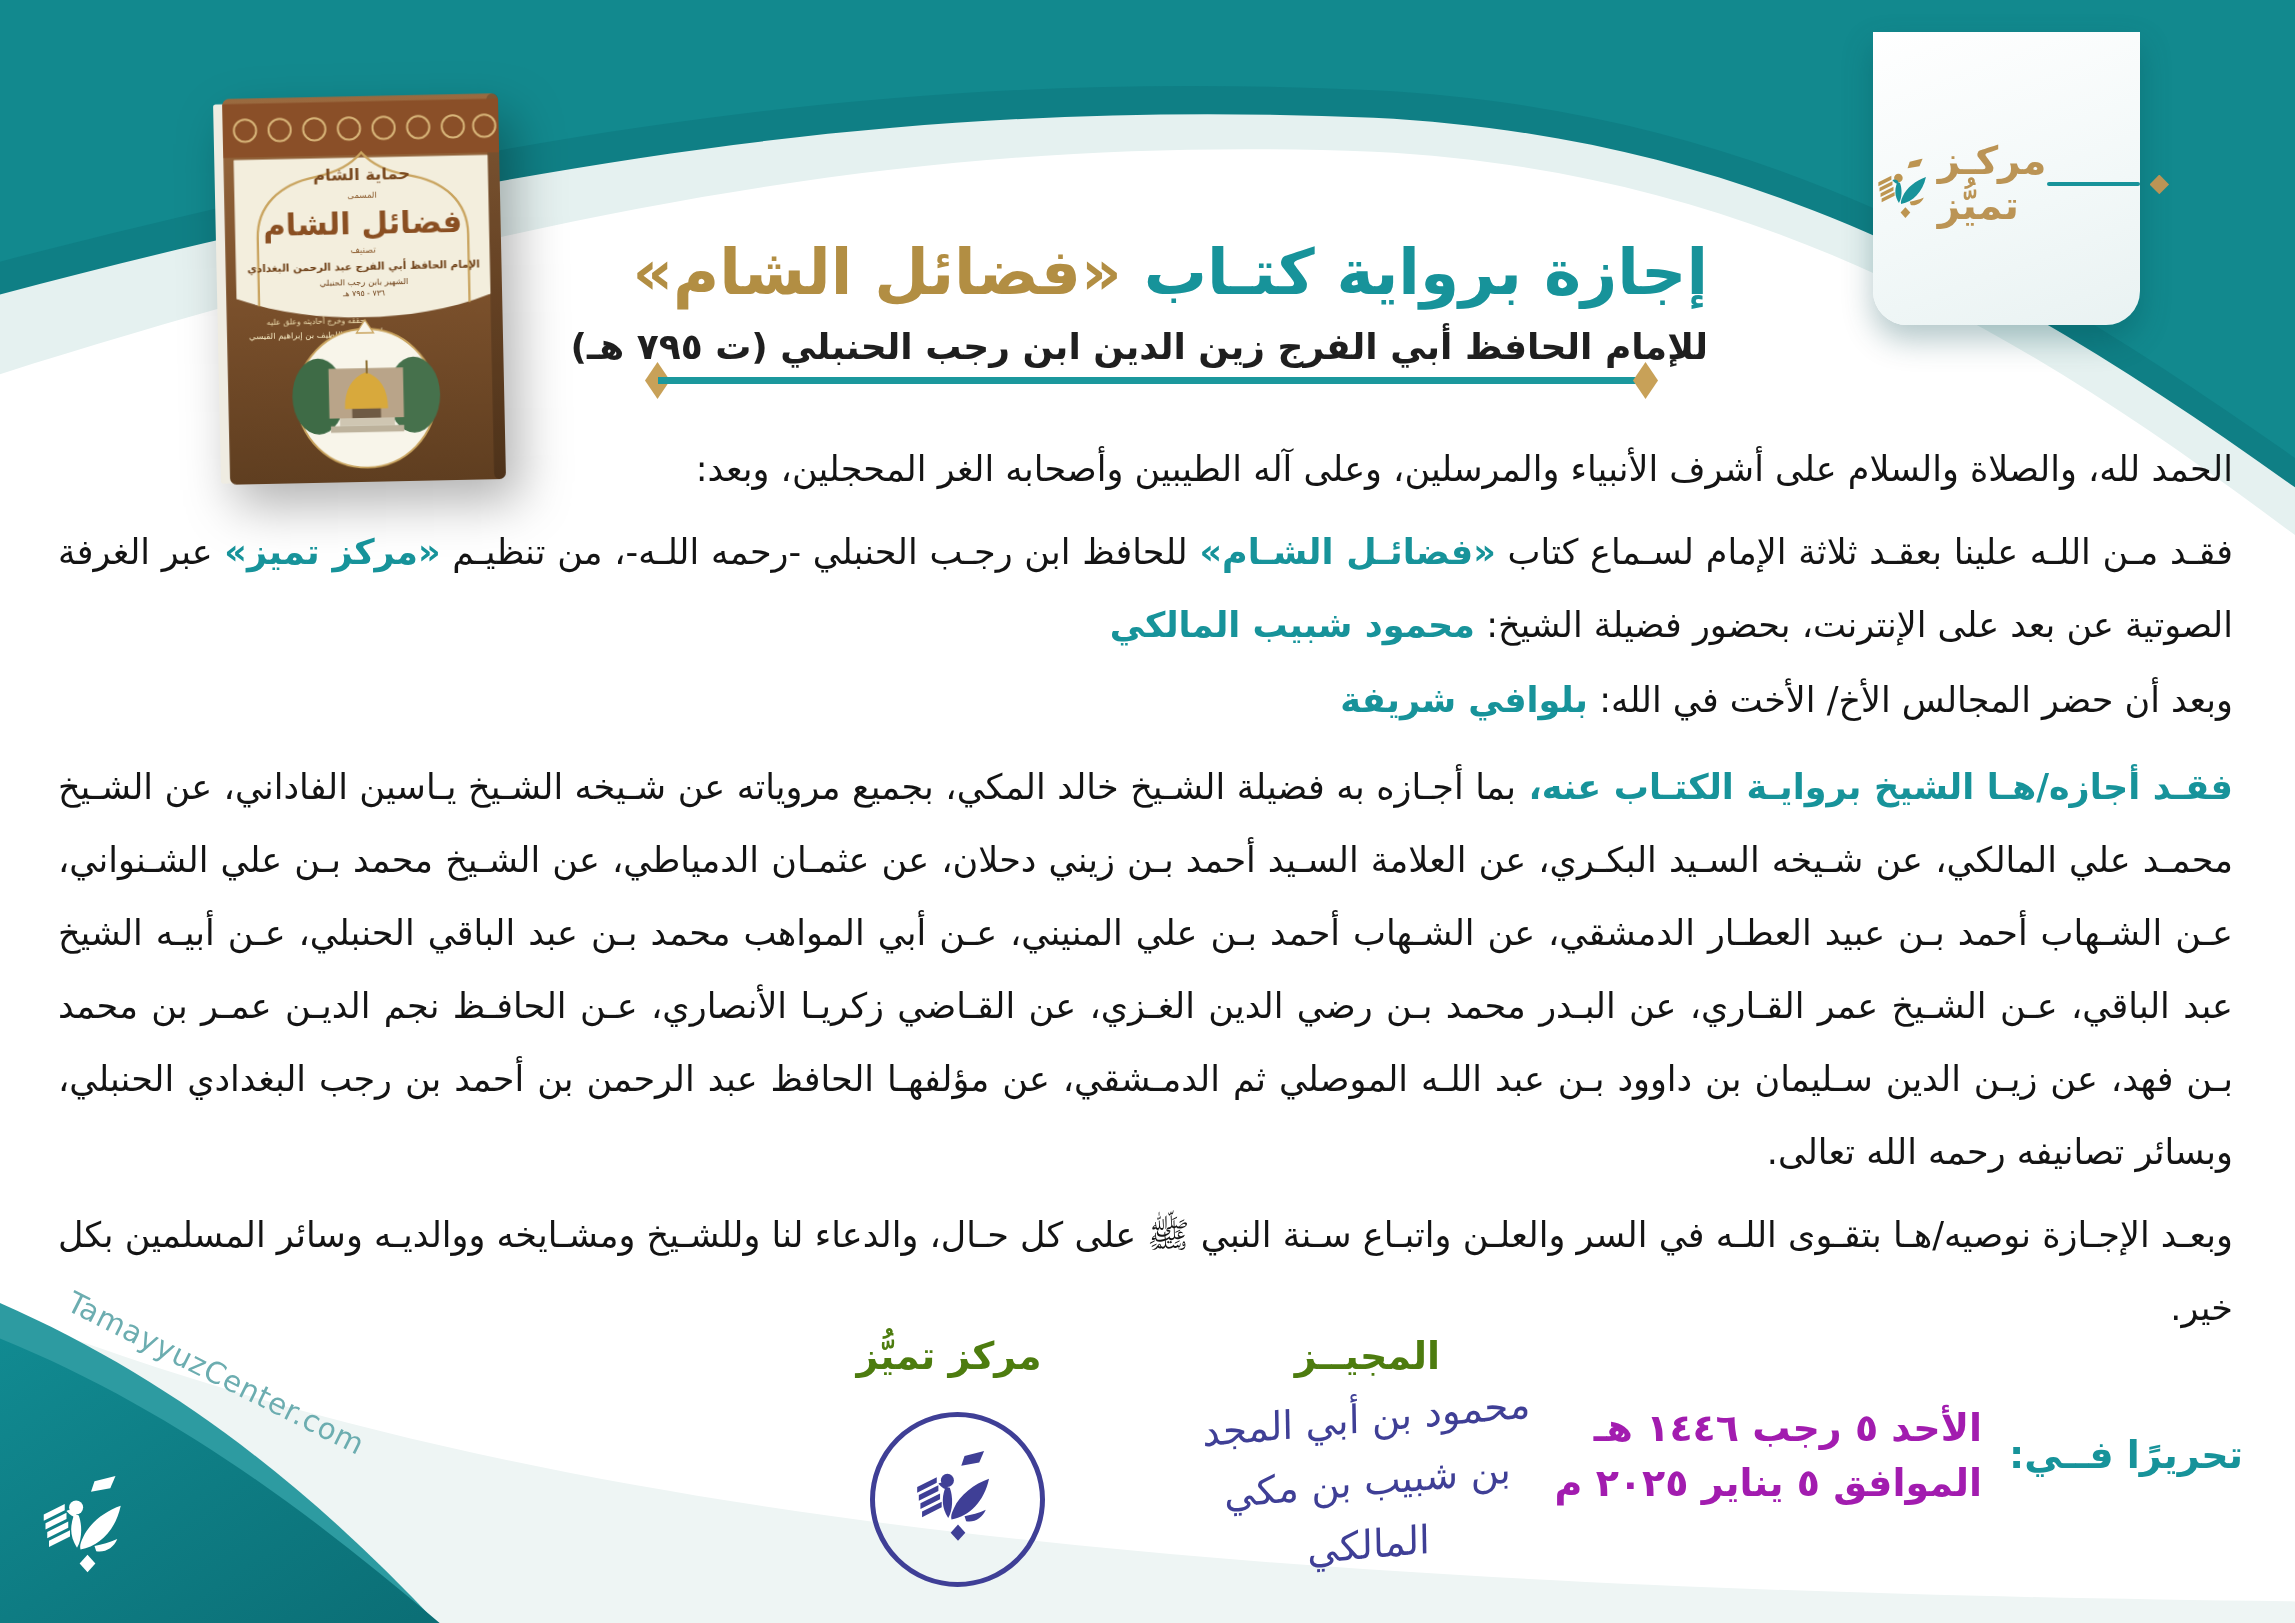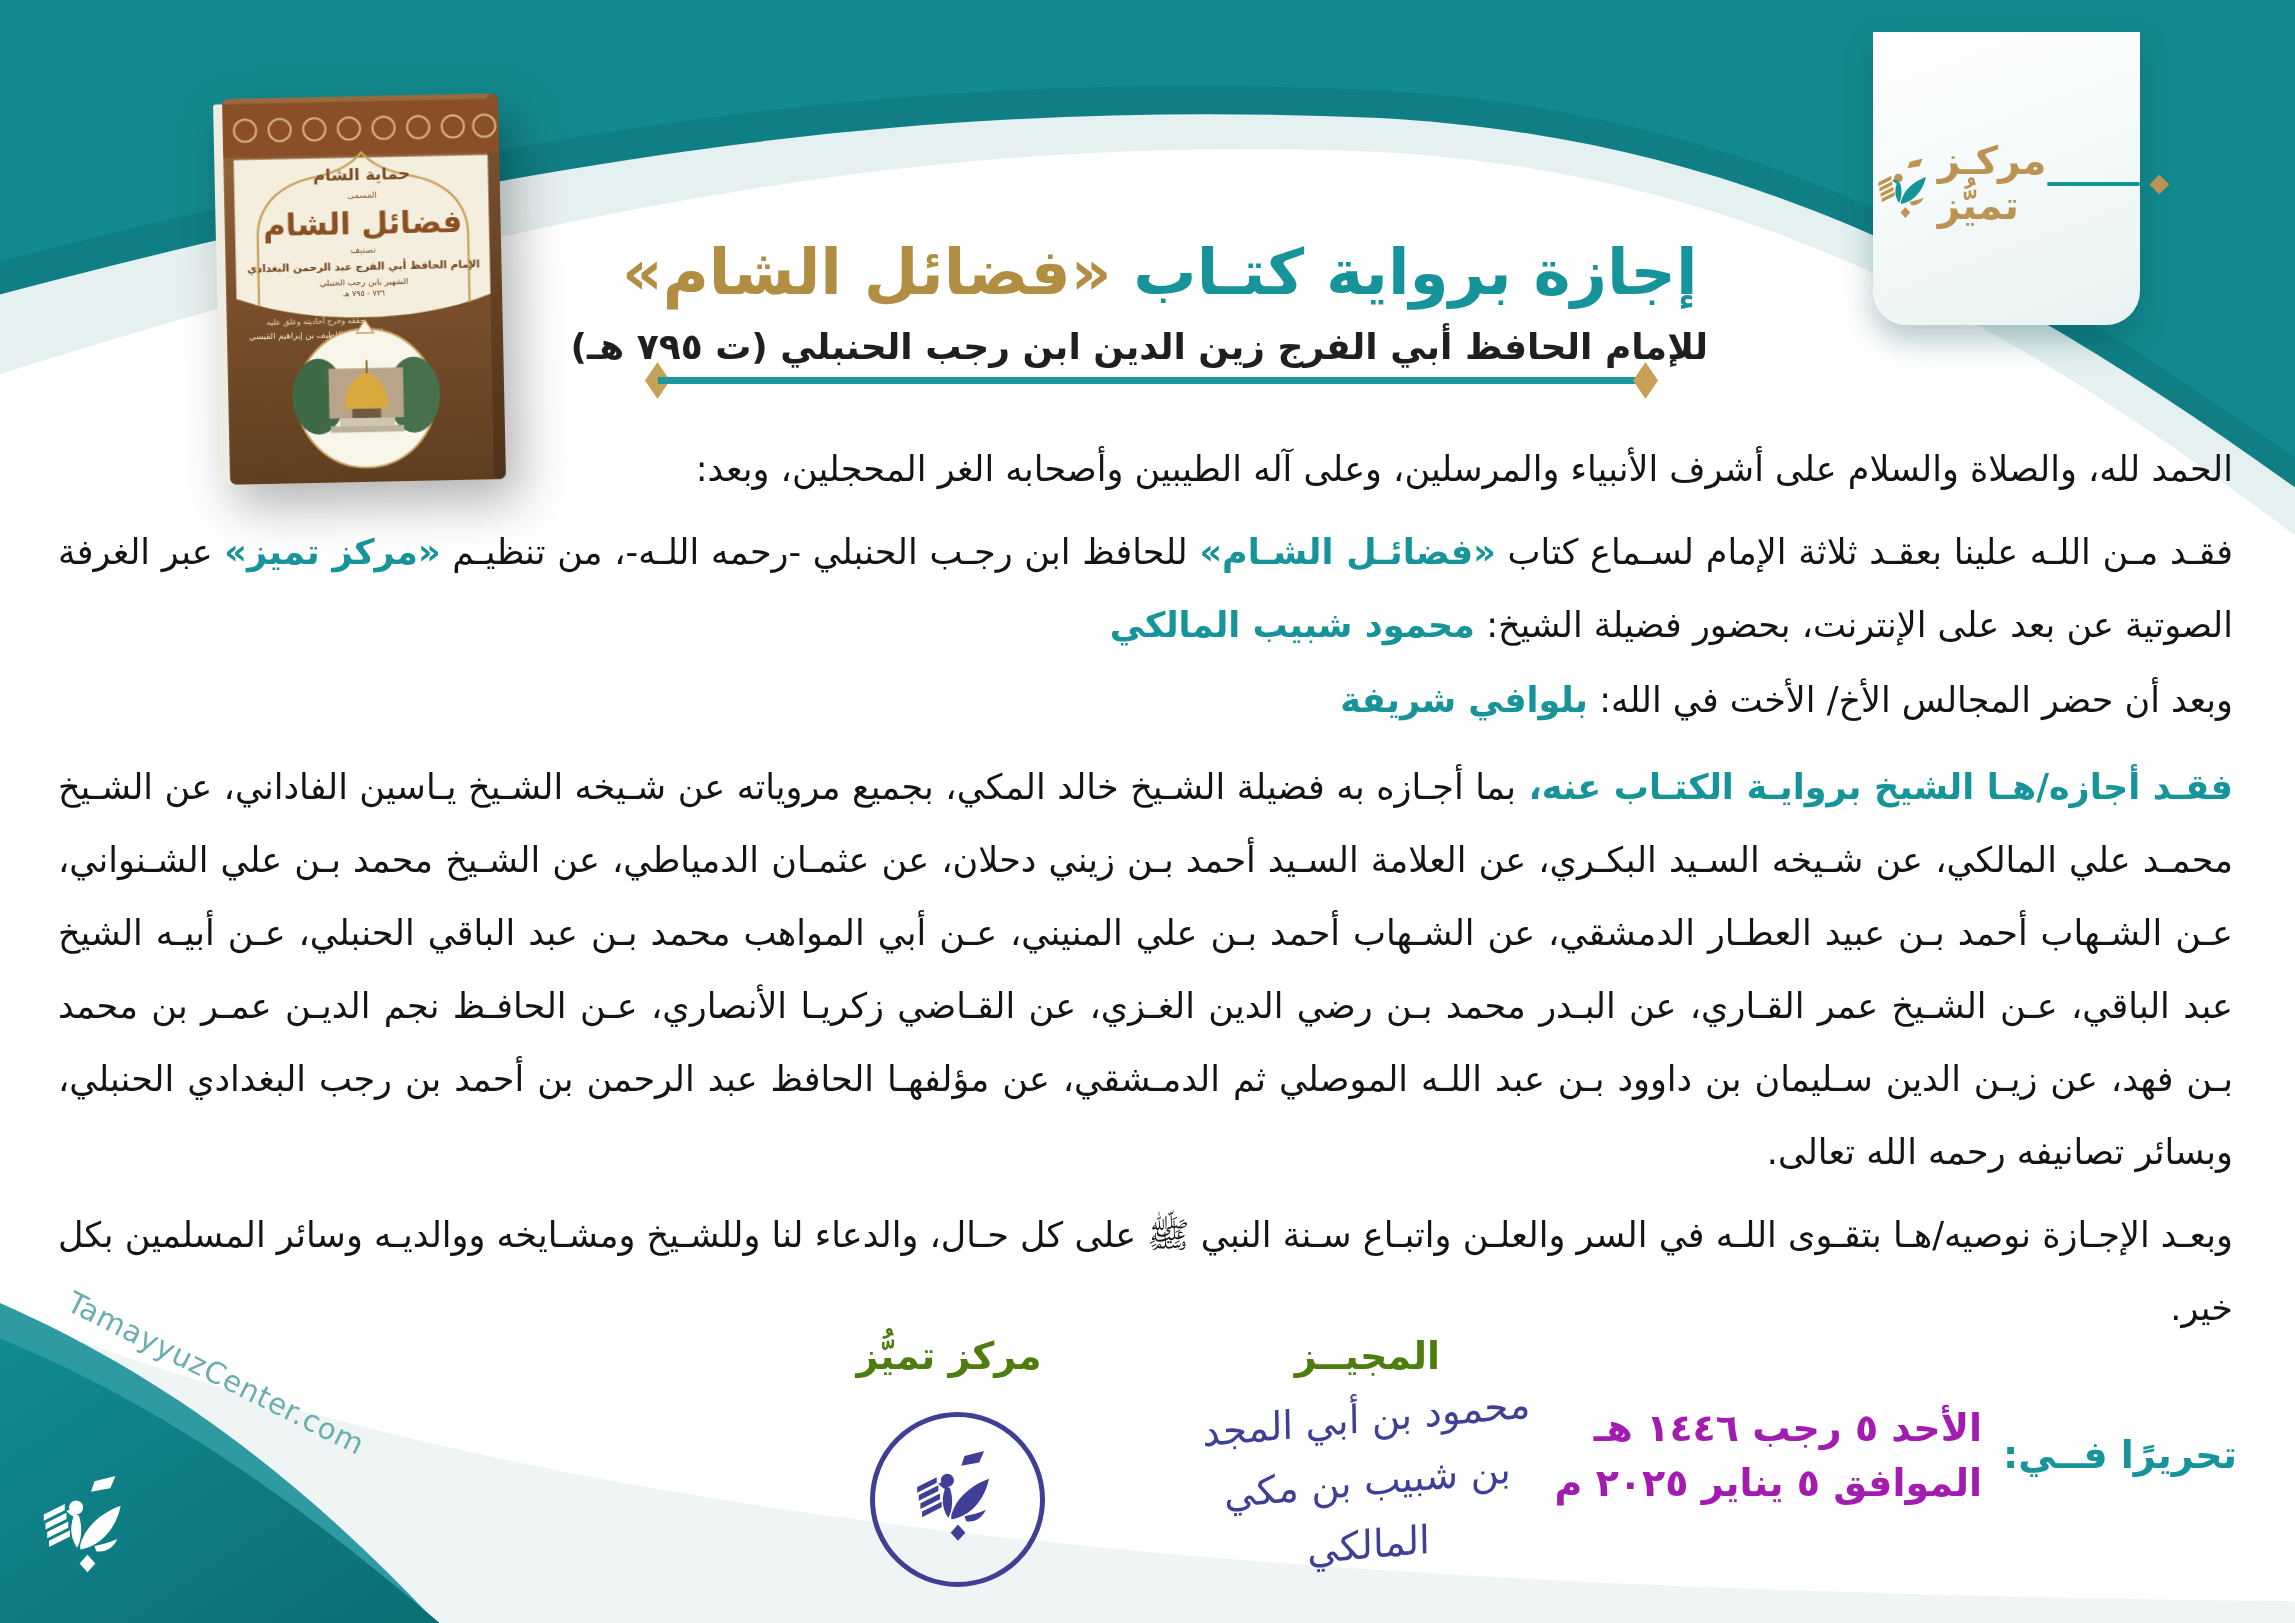--- a/index.html
+++ b/index.html
@@ -13,21 +13,21 @@
     border-radius:0 0 34px 34px;box-shadow:0 14.4px 31px rgba(0,70,75,.30);
     display:flex;flex-direction:row;align-items:center;margin-top:32px;}
   .brand-card .logo{width:156px;height:128px;margin-top:25px;}
   .brand-name{font-size:39px;font-weight:bold;color:#bb9455;margin-top:9.2px;}
   .brand-divider{position:relative;width:225px;height:19.6px;margin-top:11.8px;}
   .brand-divider .line{position:absolute;left:0;right:0;top:7.9px;height:3.9px;background:#17939a;border-radius:2px;}
   .brand-divider .dmd{position:absolute;left:103px;top:0;width:19.6px;height:19.6px;background:#bb9455;
     clip-path:polygon(50% 0,100% 50%,50% 100%,0 50%);}
 
   
-  .titleblock{position:absolute;left:622px;width:1086px;top:236px;text-align:left;direction:rtl;}
+  .titleblock{position:absolute;left:622px;width:1086px;top:236px;text-align:right;direction:rtl;}
   .title{font-size:63px;font-weight:bold;color:#17939a;white-space:nowrap;}
   .title .gold{color:#b28e43;}
   .subtitle{font-size:36px;font-weight:bold;color:#1f1f1f;margin-top:17px;white-space:nowrap;}
   .title-divider{position:absolute;left:645px;top:362px;width:1013px;height:37px;}
   .title-divider .line{position:absolute;left:13px;right:13px;top:15px;height:7.2px;background:#1b989d;}
   .title-divider .dmd{position:absolute;top:0;width:25px;height:37px;background:#c8a158;
     clip-path:polygon(50% 0,100% 50%,50% 100%,0 50%);}
   .title-divider .dmd.l{left:0;}
   .title-divider .dmd.r{right:0;}
 
@@ -38,21 +38,21 @@
   .tl{color:#17939a;font-weight:bold;}
   .tealrun{color:#17939a;font-weight:bold;margin-top:16px;}
 
   
   .sec-head{position:absolute;font-size:38px;font-weight:bold;color:#4d7c0f;text-align:center;direction:rtl;}
   .signature{position:absolute;left:1171px;top:1387px;width:393px;direction:rtl;text-align:center;
      color:#3f3f96;font-size:39px;line-height:63px;transform:rotate(-5deg) skewX(-4deg);}
   .stamp{position:absolute;left:870px;top:1412px;width:175px;height:175px;border:5.9px solid #3f3f96;
      border-radius:50%;box-sizing:border-box;display:flex;align-items:center;justify-content:center;background:transparent;}
   .stamp .logo{width:110px;height:98px;}
-  .dateblock{position:absolute;right:58px;top:1406px;display:flex;direction:rtl;align-items:center;gap:21px;}
+  .dateblock{position:absolute;right:52px;top:1406px;display:flex;direction:rtl;align-items:center;gap:27px;}
   .date-label{font-size:38px;font-weight:bold;color:#17939a;white-space:nowrap;}
   .dates{display:flex;flex-direction:column;gap:10.5px;text-align:right;}
   .dates div{font-size:38px;font-weight:bold;color:#a21caf;white-space:nowrap;}
   .website{position:absolute;left:77px;top:1285px;font-size:29.4px;letter-spacing:0.7px;color:#6cadb0;
      transform:rotate(26.5deg);transform-origin:left top;direction:ltr;white-space:nowrap;}
   .corner-logo{position:absolute;left:27.5px;top:1476px;width:119px;height:105px;}
 
   
   .logo-gt{--g:#bd9551;--t:#17939a;}
   .logo-ind{--g:#3f3f96;--t:#3f3f96;}

